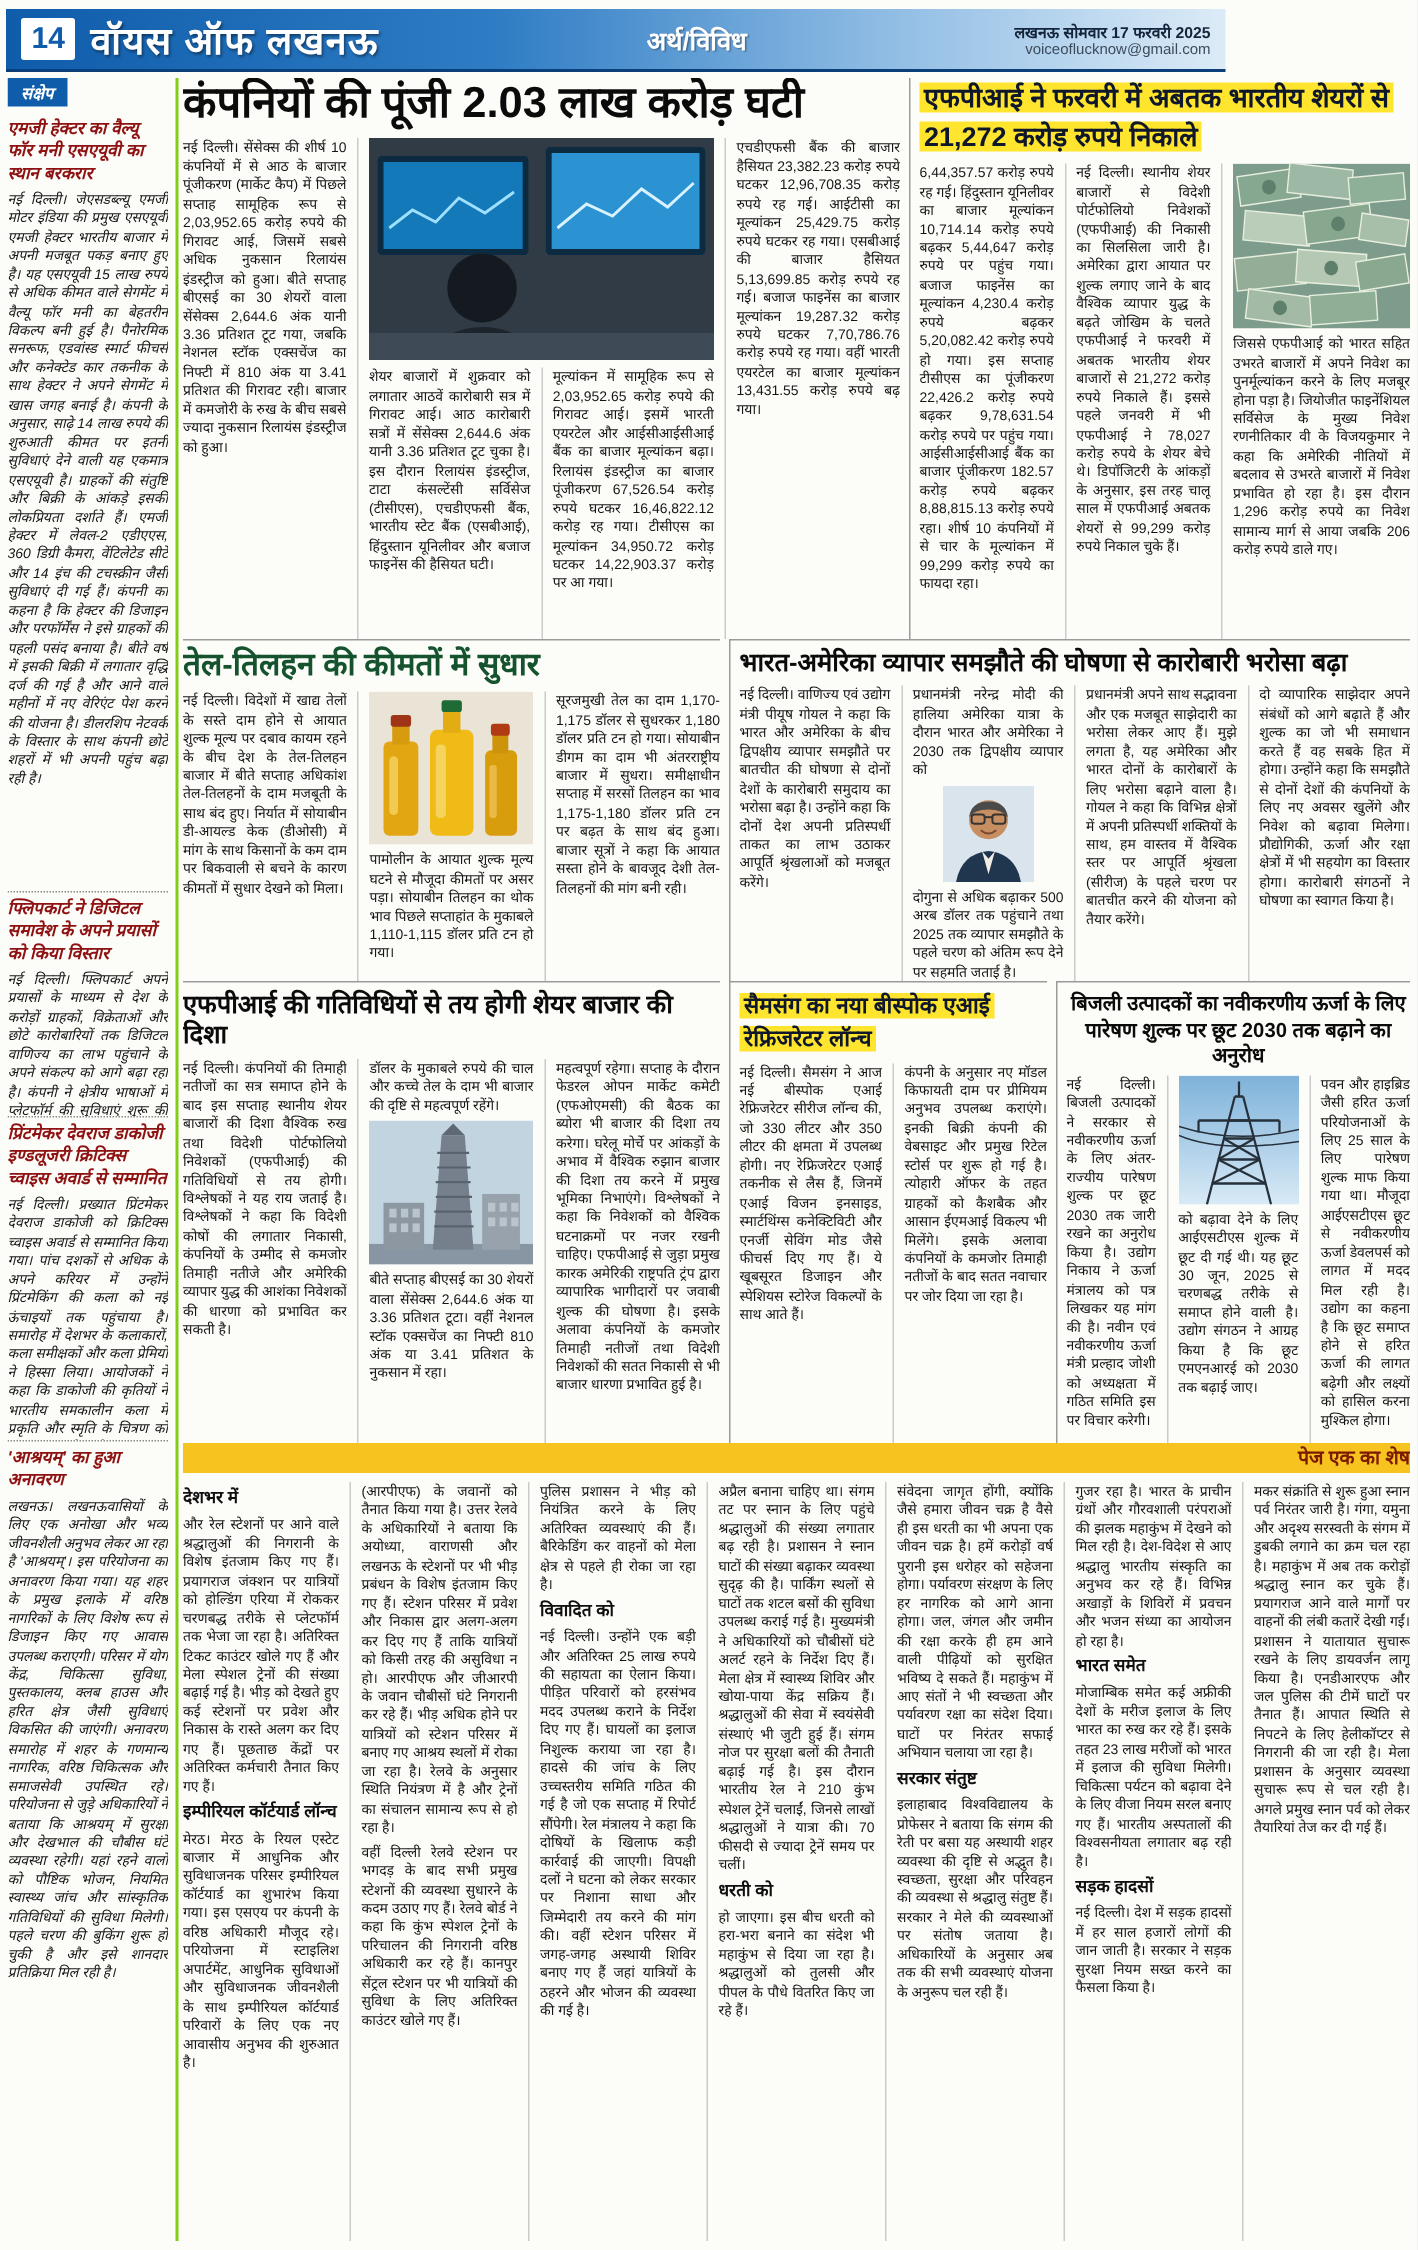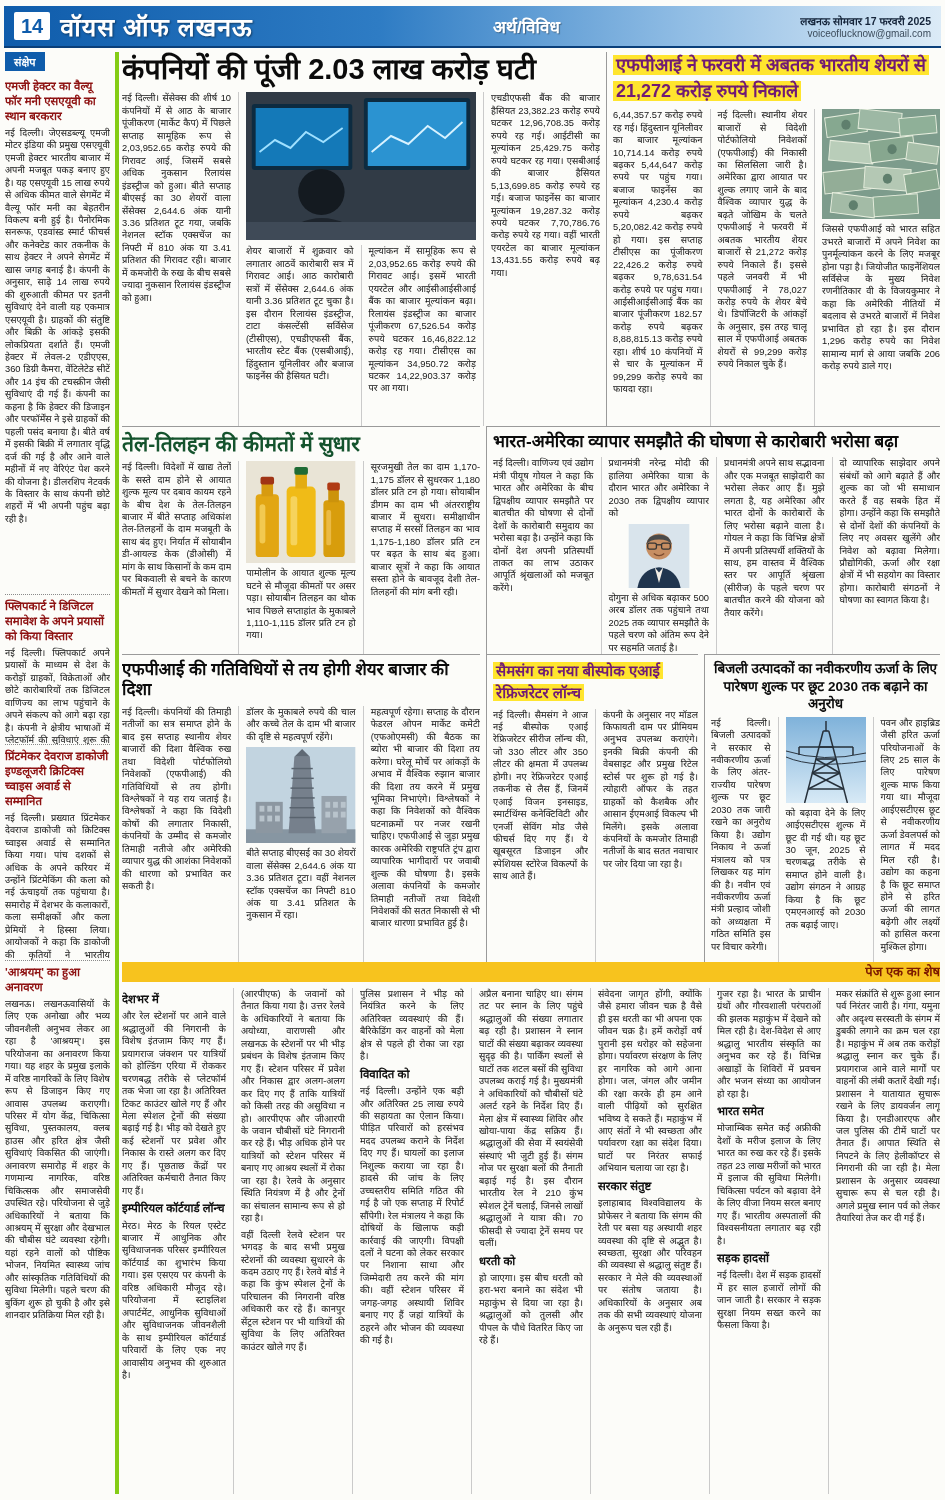--- a/index.html
+++ b/index.html
@@ -1,32 +1,32 @@
 <!DOCTYPE html>
 <html lang="hi"><head>
 <meta charset="utf-8">
 <style>
   *{margin:0;padding:0;box-sizing:border-box;}
   html,body{background:#e9e9e9;}
   body{font-family:"Liberation Sans","DejaVu Sans",sans-serif;}
   .page{position:relative;width:945px;height:1500px;margin:0 auto;background:#fcfcf9;overflow:hidden;}
 
   
-  .header{position:absolute;left:4px;top:6px;width:937px;height:42px;
+  .header{position:absolute;left:4px;top:6px;width:813px;height:42px;
     background:linear-gradient(90deg,#0f5cab 0%,#2e7cc4 40%,#8fbce4 72%,#dcebf7 100%);
     border-bottom:2px solid #0a3f7a;display:flex;align-items:center;padding:0 10px;gap:10px;}
   .pagenum{background:#ffffff;color:#0f5cab;font-weight:bold;font-size:20px;line-height:1;padding:4px 7px;border-radius:2px;}
   .masthead{color:#ffffff;font-size:25px;font-weight:bold;letter-spacing:1px;text-shadow:1px 1px 2px rgba(0,0,0,.45);white-space:nowrap;}
   .section-name{margin-left:auto;color:#ffffff;font-size:17px;font-weight:bold;text-shadow:1px 1px 1px rgba(0,0,0,.35);}
   .header-right{margin-left:auto;text-align:right;}
   .hdate{font-size:10.5px;font-weight:bold;color:#14243a;}
   .hemail{font-size:10px;color:#3c4c5c;}
 
   
-  .sidebar{position:absolute;left:5px;top:52px;width:114px;height:1442px;border-right:4px solid #84cc16;padding-right:5px;overflow:hidden;}
+  .sidebar{position:absolute;left:5px;top:52px;width:114px;height:1442px;border-right:2px solid #84cc16;padding-right:5px;overflow:hidden;font-style:italic;}
   .sidebar-label{display:inline-block;background:#0f5cab;color:#fff;font-size:11px;font-weight:bold;padding:2px 9px;margin-bottom:4px;}
   .brief{overflow:hidden;border-bottom:1px dotted #8a8a8a;padding:4px 0;}
   .brief h3{font-size:11.5px;color:#8e1212;line-height:1.3;margin-bottom:3px;font-weight:bold;}
   .b1{height:520px;} .b2{height:150px;} .b3{height:216px;} .b4{height:505px;border-bottom:none;}
 
   
   .block{position:absolute;display:flex;flex-direction:column;overflow:hidden;background:#fcfcf9;}
   .vl{border-left:1px solid #9a9a9a;padding-left:6px;}
   .ht{border-top:1px solid #9a9a9a;padding-top:5px;}
   .cols{display:flex;gap:7px;flex:1;min-height:0;}
@@ -41,21 +41,21 @@
   .txt + .txt{margin-top:4px;}
   svg{display:block;}
   .img{width:100%;}
   .img-gap{margin:4px 0;}
 
   
   .head-xl{font-size:29px;font-weight:bold;line-height:1.12;color:#0b0b0b;padding:1px 0 7px;}
   .head-lg{font-size:21px;font-weight:bold;line-height:1.15;color:#14532d;margin-bottom:5px;}
   .head-md{font-size:17px;font-weight:bold;line-height:1.2;color:#0b0b0b;margin-bottom:5px;}
   .head-sm{font-size:13.5px;font-weight:bold;line-height:1.3;color:#0b0b0b;text-align:center;margin-bottom:4px;}
-  .head-hl{font-size:18px;font-weight:bold;line-height:1.45;margin-bottom:5px;color:#701a75;}
+  .head-hl{font-size:18px;font-weight:bold;line-height:1.45;margin-bottom:5px;color:#0f172a;}
   .head-hl.sm{font-size:15px;line-height:1.45;}
   .hl{background:#ffe52e;padding:0 3px;-webkit-box-decoration-break:clone;box-decoration-break:clone;}
 
   
   .bottom-bar{background:#f7c31e;color:#7c1a00;font-weight:bold;text-align:right;font-size:13px;height:20px;line-height:20px;margin-bottom:6px;}
   .bcols .txt{margin-bottom:4px;}
   .subhead{font-weight:bold !important;font-size:11.5px !important;text-align:left !important;margin:4px 0 3px !important;color:#101010 !important;line-height:1.25 !important;}
 </style>
 </head>
 <body>

